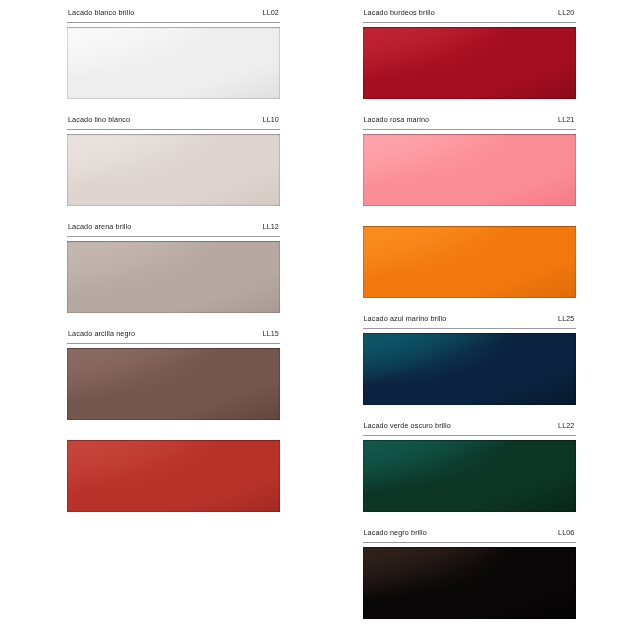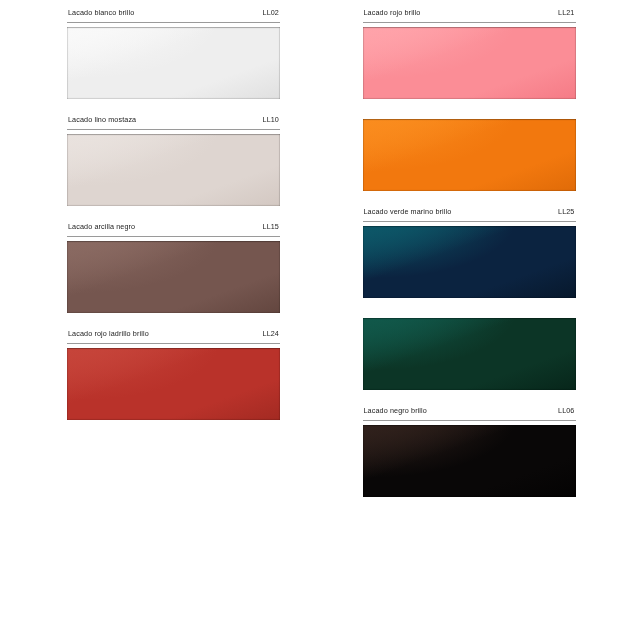--- a/index.html
+++ b/index.html
@@ -107,93 +107,115 @@
         <div class="swatch-chip">
           <div class="base" style="background: linear-gradient(160deg, rgb(249, 249, 249) 0%, rgb(238, 238, 238) 38%, rgb(238, 238, 238) 72%, rgb(224, 224, 224) 100%);"></div>
           <div class="gloss" style="background: radial-gradient(120% 150% at 6% -10%, rgb(249, 249, 249) 0%, rgba(255, 255, 255, 0) 55%);"></div>
           <div class="edge" style="box-shadow: rgba(0, 0, 0, 0.3) 0px 1px 1px inset, rgba(0, 0, 0, 0.12) 0px -1px 1px inset, rgba(0, 0, 0, 0.1) 1px 0px 1px inset, rgba(0, 0, 0, 0.1) -1px 0px 1px inset;"></div>
         </div>
       </div>
 
 
       <div class="swatch-card">
         <div class="swatch-header">
-          <span class="swatch-name">Lacado lino mostaza</span>
+          <span class="swatch-name">Lacado lino blanco</span>
           <span class="swatch-code">LL10</span>
         </div>
         <div class="swatch-chip">
           <div class="base" style="background: linear-gradient(160deg, rgb(233, 226, 222) 0%, rgb(222, 213, 208) 38%, rgb(222, 213, 208) 72%, rgb(211, 200, 194) 100%);"></div>
           <div class="gloss" style="background: radial-gradient(120% 150% at 6% -10%, rgb(233, 226, 222) 0%, rgba(255, 255, 255, 0) 55%);"></div>
           <div class="edge" style="box-shadow: rgba(0, 0, 0, 0.3) 0px 1px 1px inset, rgba(0, 0, 0, 0.12) 0px -1px 1px inset, rgba(0, 0, 0, 0.1) 1px 0px 1px inset, rgba(0, 0, 0, 0.1) -1px 0px 1px inset;"></div>
         </div>
       </div>
 
+      <div class="swatch-card">
+        <div class="swatch-header">
+          <span class="swatch-name">Lacado arena brillo</span>
+          <span class="swatch-code">LL12</span>
+        </div>
+        <div class="swatch-chip">
+          <div class="base" style="background: linear-gradient(160deg, rgb(195, 183, 175) 0%, rgb(182, 169, 161) 38%, rgb(182, 169, 161) 72%, rgb(169, 155, 147) 100%);"></div>
+          <div class="gloss" style="background: radial-gradient(120% 150% at 6% -10%, rgb(195, 183, 175) 0%, rgba(255, 255, 255, 0) 55%);"></div>
+          <div class="edge" style="box-shadow: rgba(0, 0, 0, 0.3) 0px 1px 1px inset, rgba(0, 0, 0, 0.12) 0px -1px 1px inset, rgba(0, 0, 0, 0.1) 1px 0px 1px inset, rgba(0, 0, 0, 0.1) -1px 0px 1px inset;"></div>
+        </div>
+      </div>
 
       <div class="swatch-card">
         <div class="swatch-header">
           <span class="swatch-name">Lacado arcilla negro</span>
           <span class="swatch-code">LL15</span>
         </div>
         <div class="swatch-chip">
           <div class="base" style="background: linear-gradient(160deg, rgb(138, 106, 98) 0%, rgb(117, 86, 79) 38%, rgb(117, 86, 79) 72%, rgb(99, 70, 63) 100%);"></div>
           <div class="gloss" style="background: radial-gradient(120% 150% at 6% -10%, rgb(138, 106, 98) 0%, rgba(255, 255, 255, 0) 55%);"></div>
           <div class="edge" style="box-shadow: rgba(0, 0, 0, 0.3) 0px 1px 1px inset, rgba(0, 0, 0, 0.12) 0px -1px 1px inset, rgba(0, 0, 0, 0.1) 1px 0px 1px inset, rgba(0, 0, 0, 0.1) -1px 0px 1px inset;"></div>
         </div>
       </div>
 
       <div class="swatch-card">
-        <div class="swatch-header">
-          <span class="swatch-name">Lacado rojo ladrillo brillo</span>
-          <span class="swatch-code">LL24</span>
-        </div>
         <div class="swatch-chip">
           <div class="base" style="background: linear-gradient(160deg, rgb(198, 68, 58) 0%, rgb(185, 50, 42) 38%, rgb(185, 50, 42) 72%, rgb(163, 42, 34) 100%);"></div>
           <div class="gloss" style="background: radial-gradient(120% 150% at 6% -10%, rgb(198, 68, 58) 0%, rgba(255, 255, 255, 0) 55%);"></div>
           <div class="edge" style="box-shadow: rgba(0, 0, 0, 0.3) 0px 1px 1px inset, rgba(0, 0, 0, 0.12) 0px -1px 1px inset, rgba(0, 0, 0, 0.1) 1px 0px 1px inset, rgba(0, 0, 0, 0.1) -1px 0px 1px inset;"></div>
         </div>
       </div>
 
     </div>
 
     <div class="column column-right">
 
-
-      <div class="swatch-card">
-        <div class="swatch-header">
-          <span class="swatch-name">Lacado rojo brillo</span>
+      <div class="swatch-card">
+        <div class="swatch-header">
+          <span class="swatch-name">Lacado burdeos brillo</span>
+          <span class="swatch-code">LL20</span>
+        </div>
+        <div class="swatch-chip">
+          <div class="base" style="background: linear-gradient(160deg, rgb(190, 36, 51) 0%, rgb(165, 13, 32) 38%, rgb(165, 13, 32) 72%, rgb(139, 10, 27) 100%);"></div>
+          <div class="gloss" style="background: radial-gradient(120% 150% at 6% -10%, rgb(190, 36, 51) 0%, rgba(255, 255, 255, 0) 55%);"></div>
+          <div class="edge" style="box-shadow: rgba(0, 0, 0, 0.3) 0px 1px 1px inset, rgba(0, 0, 0, 0.12) 0px -1px 1px inset, rgba(0, 0, 0, 0.1) 1px 0px 1px inset, rgba(0, 0, 0, 0.1) -1px 0px 1px inset;"></div>
+        </div>
+      </div>
+
+      <div class="swatch-card">
+        <div class="swatch-header">
+          <span class="swatch-name">Lacado rosa marino</span>
           <span class="swatch-code">LL21</span>
         </div>
         <div class="swatch-chip">
           <div class="base" style="background: linear-gradient(160deg, rgb(255, 163, 170) 0%, rgb(251, 141, 150) 38%, rgb(251, 141, 150) 72%, rgb(245, 123, 134) 100%);"></div>
           <div class="gloss" style="background: radial-gradient(120% 150% at 6% -10%, rgb(255, 163, 170) 0%, rgba(255, 255, 255, 0) 55%);"></div>
           <div class="edge" style="box-shadow: rgba(0, 0, 0, 0.3) 0px 1px 1px inset, rgba(0, 0, 0, 0.12) 0px -1px 1px inset, rgba(0, 0, 0, 0.1) 1px 0px 1px inset, rgba(0, 0, 0, 0.1) -1px 0px 1px inset;"></div>
         </div>
       </div>
 
       <div class="swatch-card">
         <div class="swatch-chip">
           <div class="base" style="background: linear-gradient(160deg, rgb(250, 140, 30) 0%, rgb(242, 120, 14) 38%, rgb(242, 120, 14) 72%, rgb(224, 107, 8) 100%);"></div>
           <div class="gloss" style="background: radial-gradient(120% 150% at 6% -10%, rgb(250, 140, 30) 0%, rgba(255, 255, 255, 0) 55%);"></div>
           <div class="edge" style="box-shadow: rgba(0, 0, 0, 0.3) 0px 1px 1px inset, rgba(0, 0, 0, 0.12) 0px -1px 1px inset, rgba(0, 0, 0, 0.1) 1px 0px 1px inset, rgba(0, 0, 0, 0.1) -1px 0px 1px inset;"></div>
         </div>
       </div>
 
       <div class="swatch-card">
         <div class="swatch-header">
-          <span class="swatch-name">Lacado verde marino brillo</span>
+          <span class="swatch-name">Lacado azul marino brillo</span>
           <span class="swatch-code">LL25</span>
         </div>
         <div class="swatch-chip">
           <div class="base" style="background: linear-gradient(160deg, rgb(13, 87, 104) 0%, rgb(11, 35, 64) 38%, rgb(11, 35, 64) 72%, rgb(7, 24, 44) 100%);"></div>
           <div class="gloss" style="background: radial-gradient(120% 150% at 6% -10%, rgb(13, 87, 104) 0%, rgba(255, 255, 255, 0) 55%);"></div>
           <div class="edge" style="box-shadow: rgba(0, 0, 0, 0.3) 0px 1px 1px inset, rgba(0, 0, 0, 0.12) 0px -1px 1px inset, rgba(0, 0, 0, 0.1) 1px 0px 1px inset, rgba(0, 0, 0, 0.1) -1px 0px 1px inset;"></div>
         </div>
       </div>
 
       <div class="swatch-card">
+        <div class="swatch-header">
+          <span class="swatch-name">Lacado verde oscuro brillo</span>
+          <span class="swatch-code">LL22</span>
+        </div>
         <div class="swatch-chip">
           <div class="base" style="background: linear-gradient(160deg, rgb(17, 88, 74) 0%, rgb(12, 53, 38) 38%, rgb(12, 53, 38) 72%, rgb(7, 38, 26) 100%);"></div>
           <div class="gloss" style="background: radial-gradient(120% 150% at 6% -10%, rgb(17, 88, 74) 0%, rgba(255, 255, 255, 0) 55%);"></div>
           <div class="edge" style="box-shadow: rgba(0, 0, 0, 0.3) 0px 1px 1px inset, rgba(0, 0, 0, 0.12) 0px -1px 1px inset, rgba(0, 0, 0, 0.1) 1px 0px 1px inset, rgba(0, 0, 0, 0.1) -1px 0px 1px inset;"></div>
         </div>
       </div>
 
       <div class="swatch-card">
         <div class="swatch-header">
           <span class="swatch-name">Lacado negro brillo</span>

